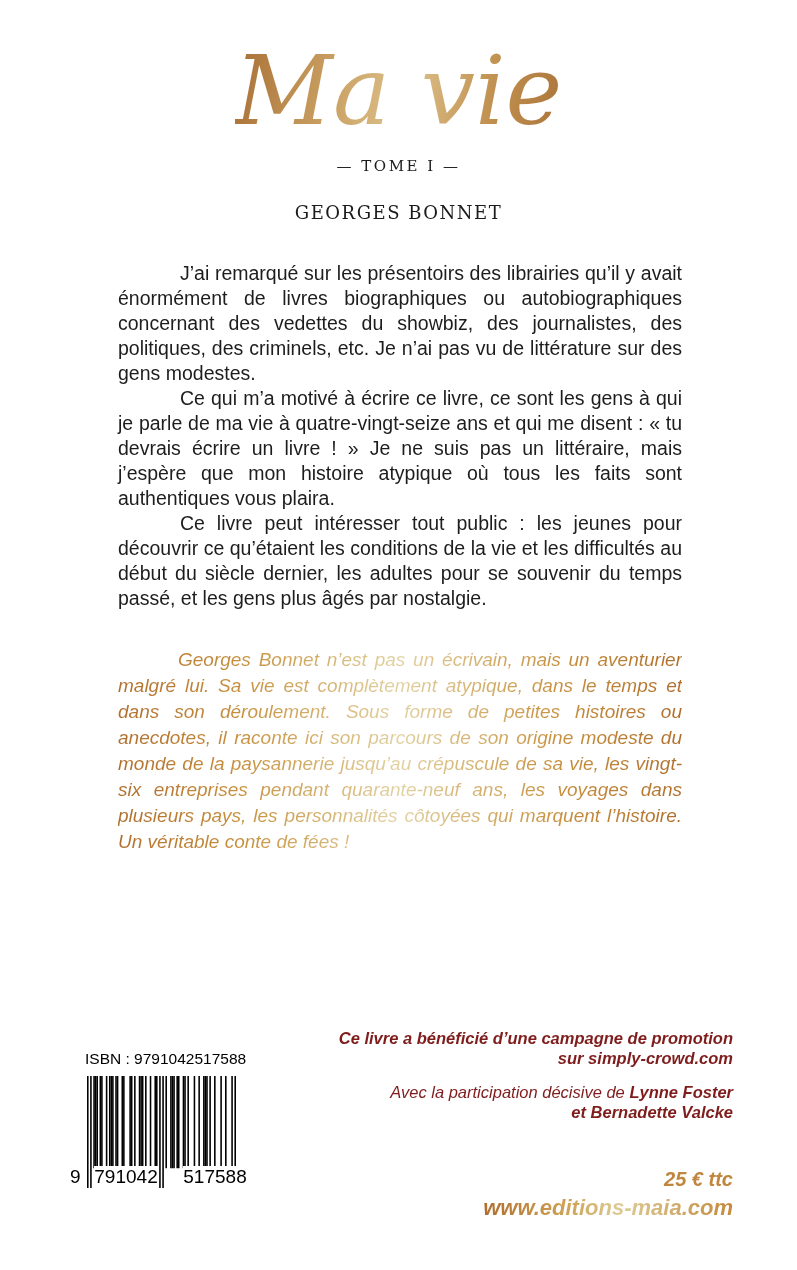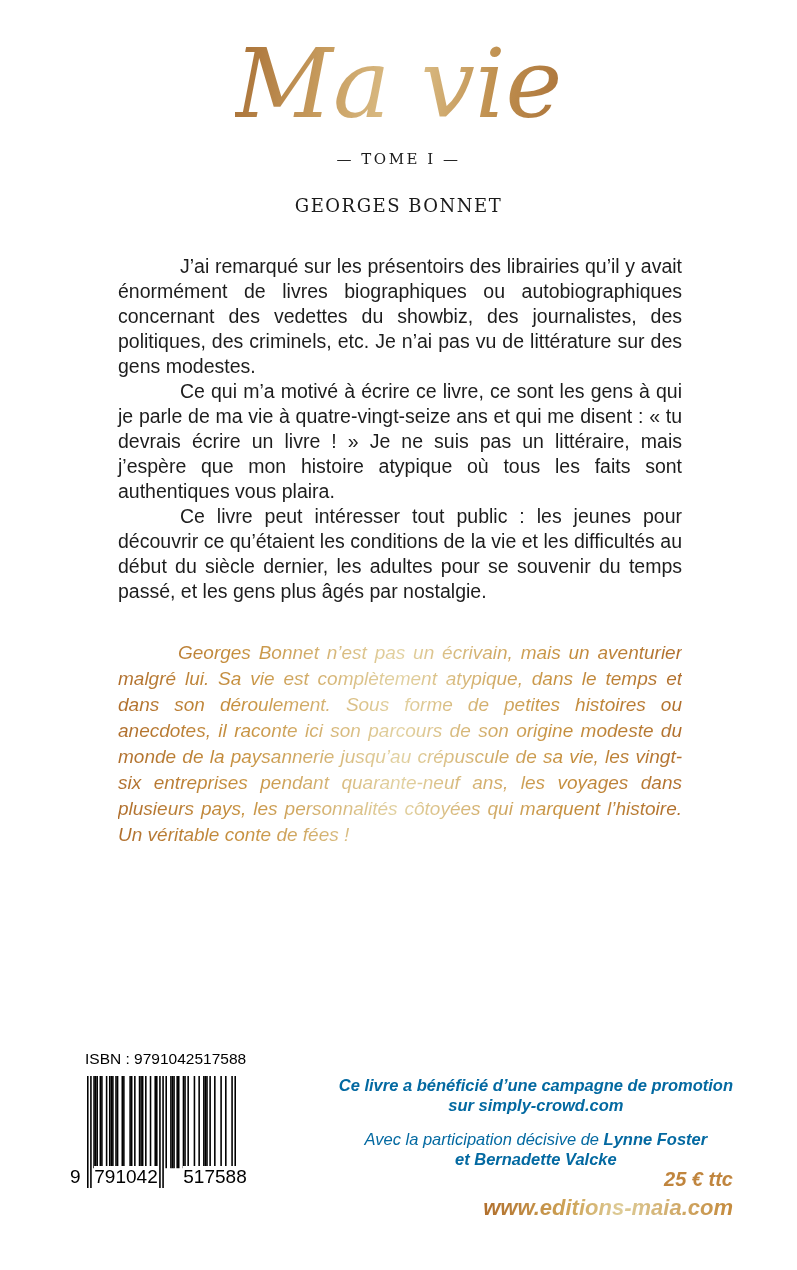--- a/index.html
+++ b/index.html
@@ -5,21 +5,21 @@
   html,body{margin:0;padding:0;background:#ffffff;}
   .page{
     position:relative;
     width:797px;height:1270px;
     background:#ffffff;
     overflow:hidden;
     font-family:"Liberation Sans", sans-serif;
     color:#1d1d1d;
   }
   
-  .masthead{padding-top:28px;text-align:center;}
+  .masthead{padding-top:35px;text-align:center;}
   .title{
     margin:0;
     font-family:"DejaVu Serif", serif;
     font-style:italic;
     font-weight:400;
     font-size:96px;
     line-height:112px;
     display:inline-block;
     background:linear-gradient(100deg,#a86f35 0%,#c79c5e 28%,#ddc18b 52%,#c0904f 78%,#ab733a 100%);
     -webkit-background-clip:text;
@@ -69,27 +69,27 @@
     font-size:19px;
     line-height:26px;
     background:linear-gradient(90deg,#b06e2c 0%,#c7913f 22%,#e2d2a2 50%,#c7913f 78%,#b06e2c 100%);
     -webkit-background-clip:text;
     background-clip:text;
     color:transparent;
   }
   
   .promo{
     position:absolute;
-    top:1075px;
+    top:1028px;
     right:64px;
-    text-align:center;
+    text-align:right;
     font-style:italic;
     font-size:16.5px;
     line-height:20px;
-    color:#0369a1;
+    color:#7f1d1d;
   }
   .promo .promo-campaign{font-weight:bold;}
   .promo .credits{margin-top:14px;}
   .promo .bold{font-weight:bold;}
   
   .isbn-block{
     position:absolute;
     left:85px;
     top:1050px;
     width:154px;

